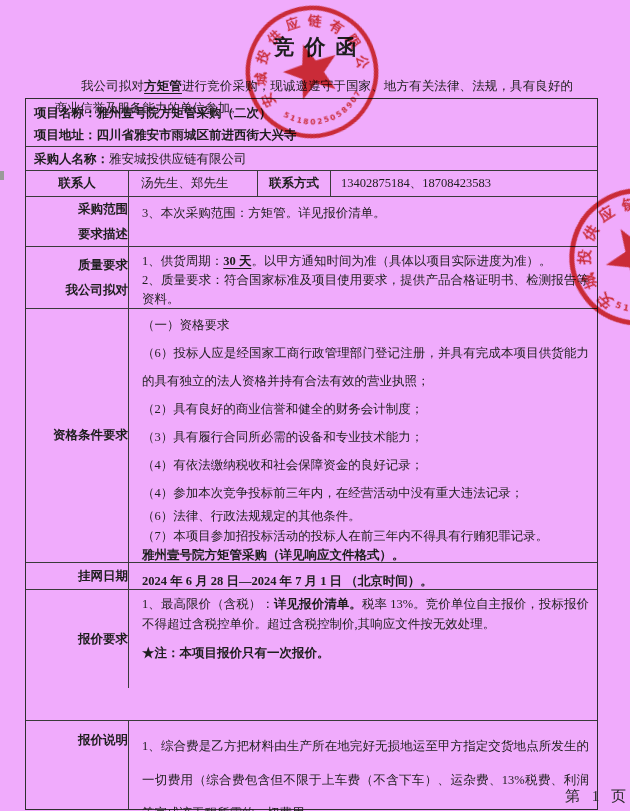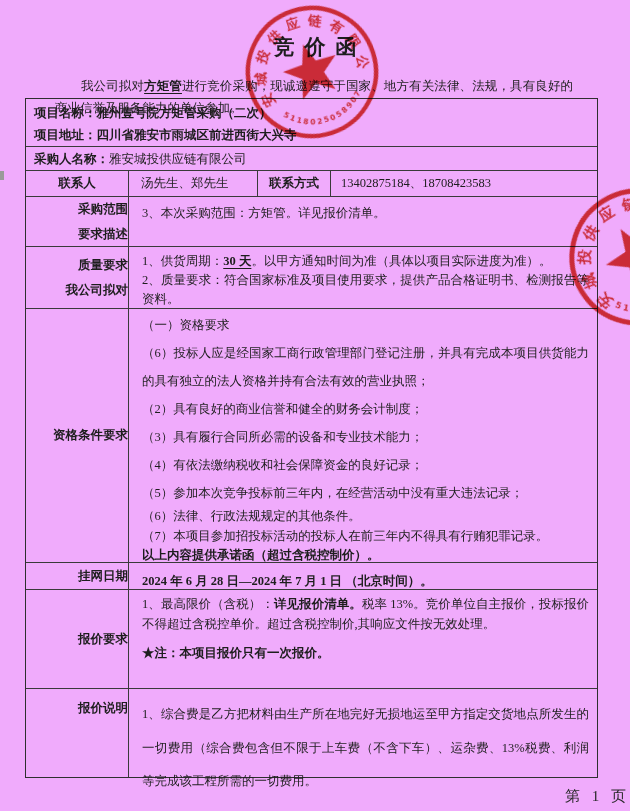--- a/index.html
+++ b/index.html
@@ -27,21 +27,21 @@
   .trow{position:relative;box-sizing:border-box;border-top:1px solid #3a3a3a;}
   .trow:first-child{border-top:none;}
   .r1{height:47px;padding:3px 8px 0 8px;line-height:22px;font-weight:bold;}
   .r2{height:24px;line-height:24px;padding:0 8px;}
   .r3{height:26px;}
   .r4{height:50px;}
   .r5{height:62px;}
   .r6{height:254px;}
   .r7{height:27px;line-height:27px;}
   .r8{height:99px;}
-  .r9{height:89px;}
+  .r9{height:89px;margin-top:32px;}
   
   .ccell{position:absolute;top:0;bottom:0;box-sizing:border-box;line-height:25px;overflow:hidden;white-space:nowrap;}
   .c1{left:0;width:103px;border-right:1px solid #3a3a3a;text-align:center;font-weight:bold;}
   .c2{left:103px;width:129px;border-right:1px solid #3a3a3a;padding-left:12px;}
   .c3{left:232px;width:73px;border-right:1px solid #3a3a3a;text-align:center;font-weight:bold;}
   .c4{left:305px;padding-left:10px;right:0;}
   
   .lcell{
     position:absolute;left:0;top:0;bottom:0;width:103px;
     border-right:1px solid #3a3a3a;box-sizing:border-box;
@@ -116,24 +116,24 @@
     </div>
 
     <div class="trow r6">
       <div class="lcell">资格条件要求</div>
       <div class="content">
         <div class="qa">（一）资格要求</div>
         <div class="qa">（6）投标人应是经国家工商行政管理部门登记注册，并具有完成本项目供货能力的具有独立的法人资格并持有合法有效的营业执照；</div>
         <div class="qa">（2）具有良好的商业信誉和健全的财务会计制度；</div>
         <div class="qa">（3）具有履行合同所必需的设备和专业技术能力；</div>
         <div class="qa">（4）有依法缴纳税收和社会保障资金的良好记录；</div>
-        <div class="qa">（5）参加本次竞争投标前三年内，在经营活动中没有重大违法记录；</div>
+        <div class="qa">（4）参加本次竞争投标前三年内，在经营活动中没有重大违法记录；</div>
         <div class="qb">（6）法律、行政法规规定的其他条件。</div>
         <div class="qb">（7）本项目参加招投标活动的投标人在前三年内不得具有行贿犯罪记录。</div>
-        <div class="qb b">以上内容提供承诺函（超过含税控制价）。</div>
+        <div class="qb b">雅州壹号院方矩管采购（详见响应文件格式）。</div>
       </div>
     </div>
 
     <div class="trow r7">
       <div class="lcell">挂网日期</div>
       <div class="content">2024 年 6 月 28 日—2024 年 7 月 1 日 （北京时间）。</div>
     </div>
 
     <div class="trow r8">
       <div class="lcell">报价要求</div>

